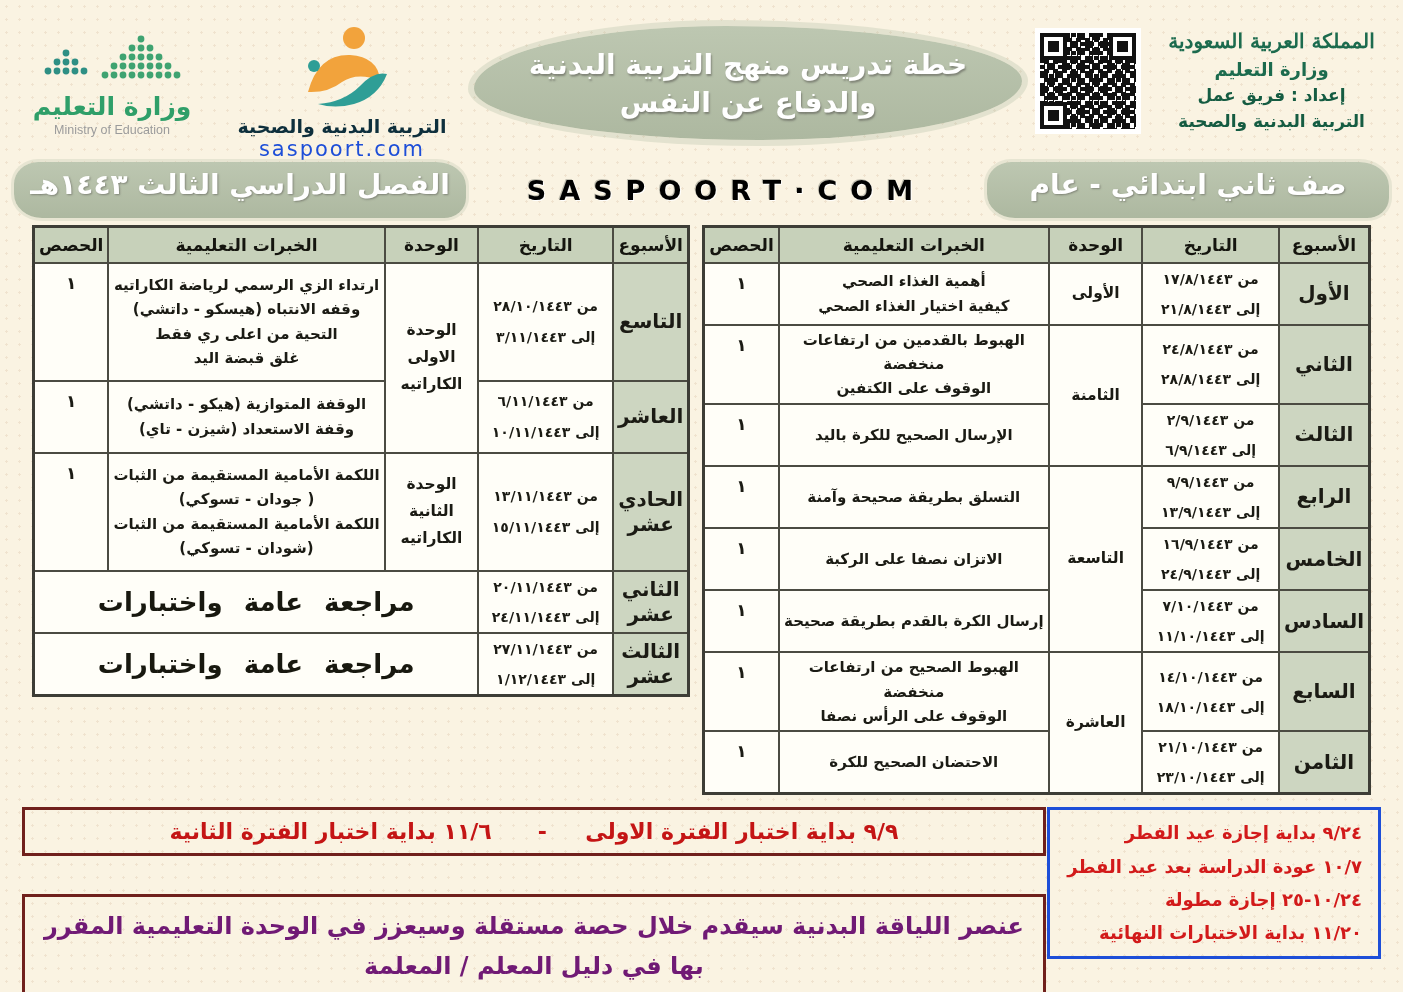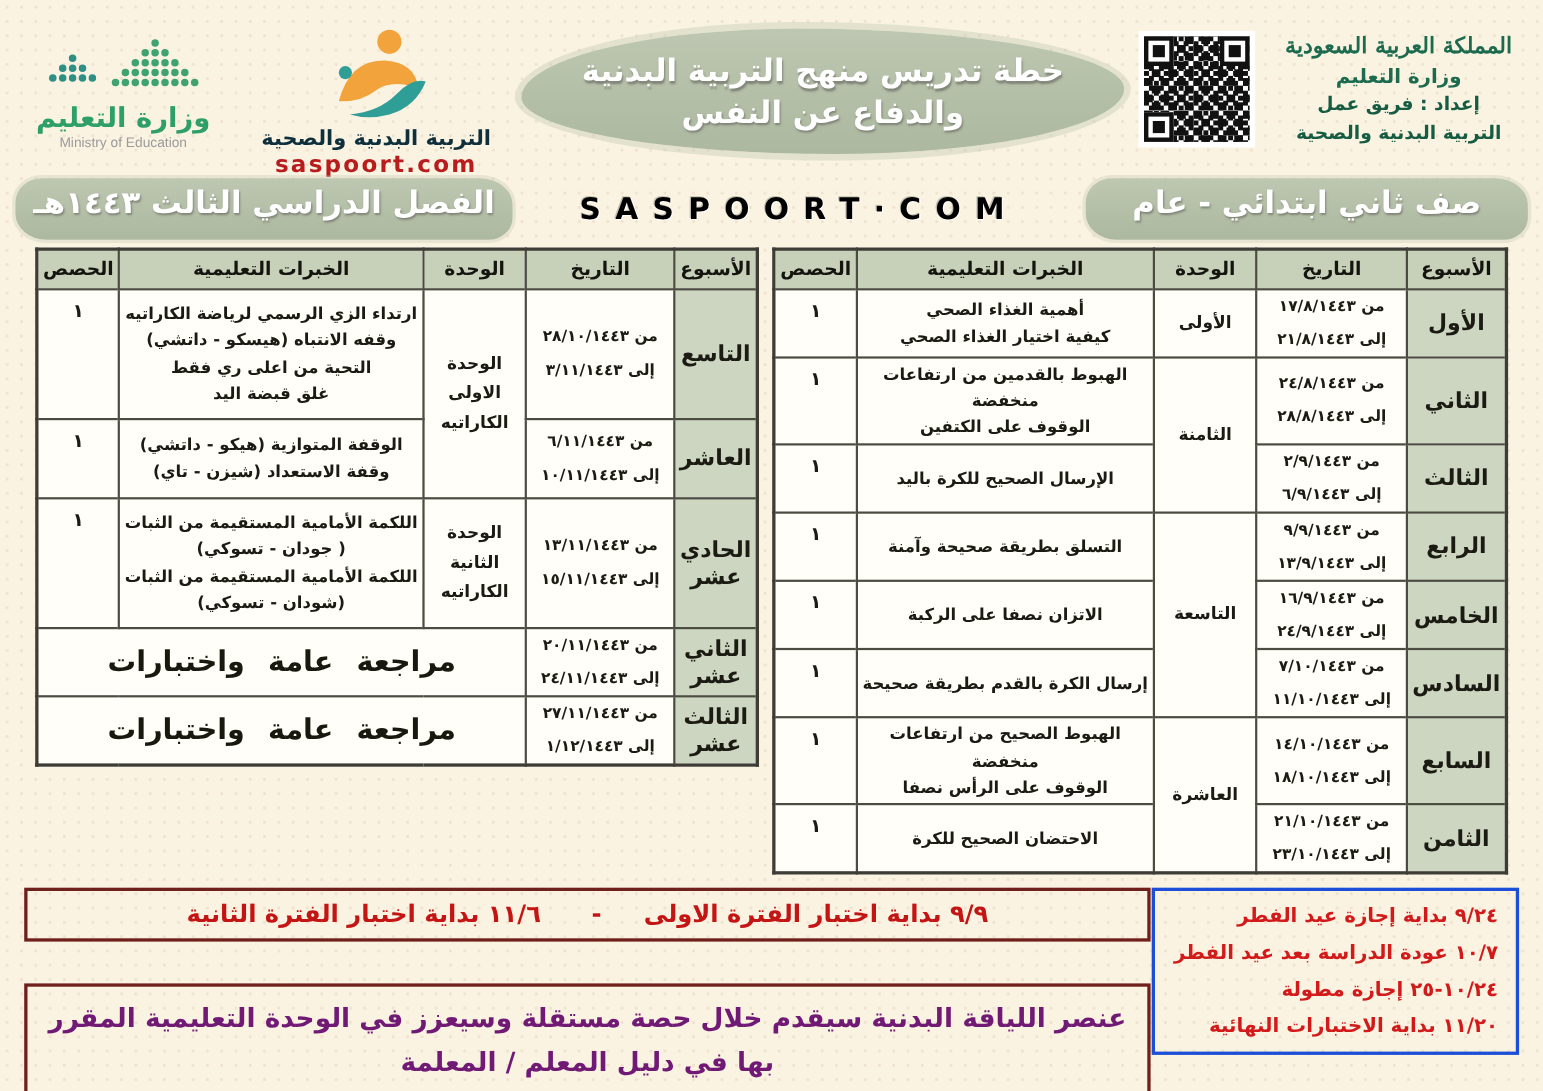--- a/index.html
+++ b/index.html
@@ -34,21 +34,21 @@
   .title-banner{width:548px;height:114px;margin-top:4px;
     background:linear-gradient(180deg,#bdc7b1,#adb8a0);
     border-radius:46% 54% 48% 52% / 55% 48% 52% 45%;
     box-shadow:0 0 0 6px rgba(176,188,162,.30);
     display:flex;flex-direction:column;justify-content:center;align-items:center;gap:5px;
     color:#fff;font-weight:bold;font-size:28px;
     text-shadow:1px 2px 2px rgba(95,95,88,.62)}
 
   .sas{width:238px;text-align:center;padding-top:2px}
   .sas-ar{color:#0e2f3c;font-size:19px;font-weight:bold;margin-top:1px}
-  .sas-en{color:#b91c1c;font-size:21px;font-weight:bold;letter-spacing:2px;direction:ltr}
+  .sas-en{color:#1d4ed8;font-size:21px;font-weight:normal;letter-spacing:2px;direction:ltr}
 
   .moe{width:196px;text-align:center;padding-top:10px}
   .moe-ar{color:#2f9f69;font-size:25px;font-weight:bold;margin-top:2px}
   .moe-en{color:#9b9b9b;font-size:12.5px;margin-top:2px;font-family:"Liberation Sans",sans-serif}
 
   
   .banner-row{display:flex;justify-content:space-between;align-items:center;height:54px;padding:0 4px;margin-top:2px}
   .ribbon{background:linear-gradient(180deg,#bdc7b1,#adb8a0);color:#fff;font-weight:bold;font-size:28px;
     height:56px;line-height:46px;text-align:center;
     border-radius:24px 30px 22px 28px / 22px 24px 20px 24px;

